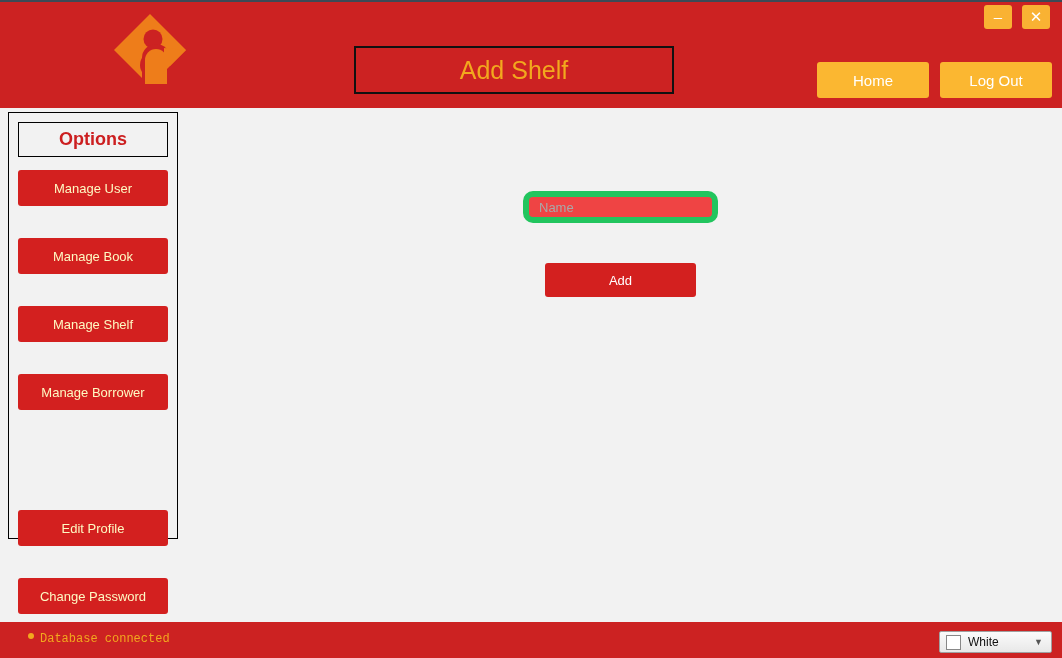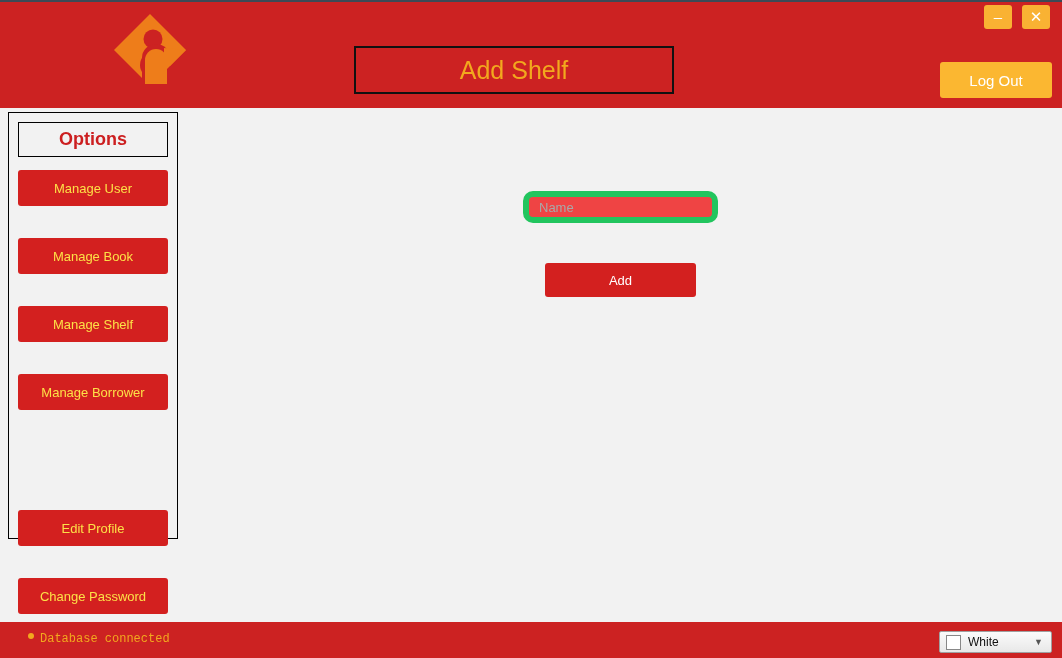--- a/index.html
+++ b/index.html
@@ -156,21 +156,21 @@
     color: #cc1f20;
   }
   .side-btn {
     position: absolute;
     left: 9px;
     width: 150px;
     height: 36px;
     background: #d3201f;
     border: none;
     border-radius: 3px;
-    color: #fde047;
+    color: #fef9c3;
     font-size: 13px;
     font-family: "Liberation Sans", sans-serif;
     cursor: pointer;
     padding: 0;
   }
 
   
   #main {
     position: absolute;
     left: 180px;
@@ -294,20 +294,21 @@
           <path d="M33,72 L33,48 A11,11 0 0,1 55,48 L55,72 Z" fill="#ee7d1a"></path>
           <path d="M52,36 L74,38 L52,60 Z" fill="#ee7d1a"></path>
         </svg>
       </div>
     </div>
 
     <div id="page-title-box">
       <span id="page-title">Add Shelf</span>
     </div>
 
+    <button class="nav-btn" id="nav-home">Home</button>
     <button class="nav-btn" id="nav-logout">Log Out</button>
 
     <button class="win-btn" id="btn-minimize">–</button>
     <button class="win-btn" id="btn-close">✕</button>
   </div>
 
   <div id="sidebar">
     <div id="options-header">
       <span id="options-title">Options</span>
     </div>

